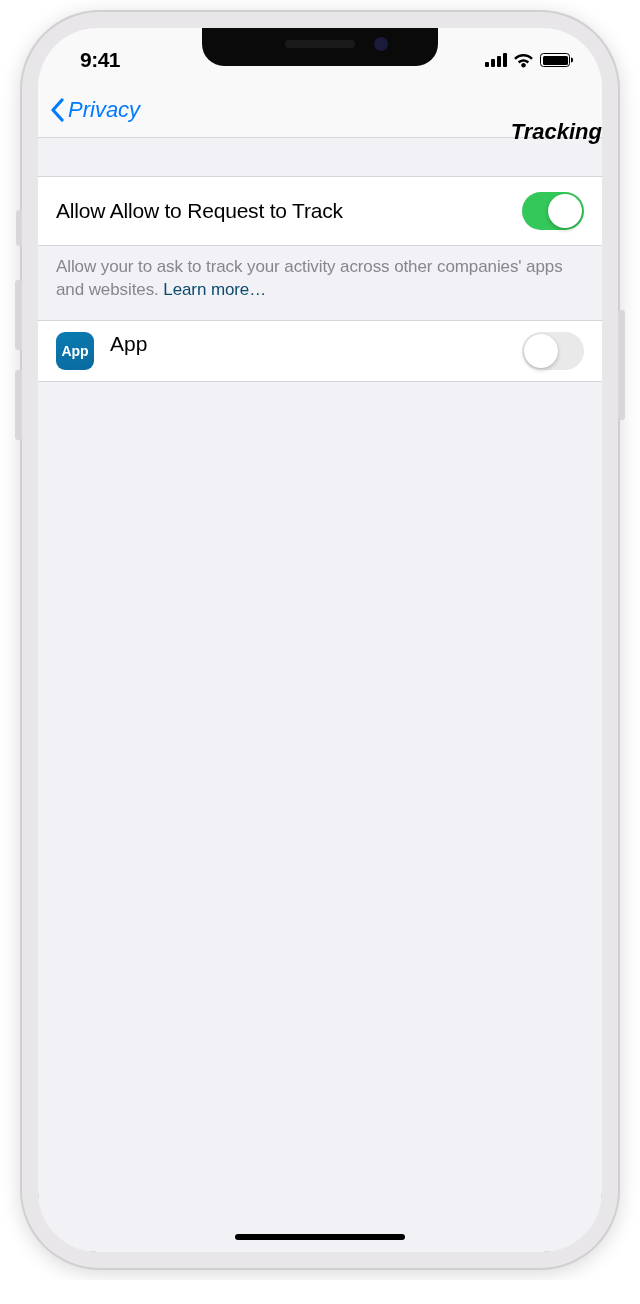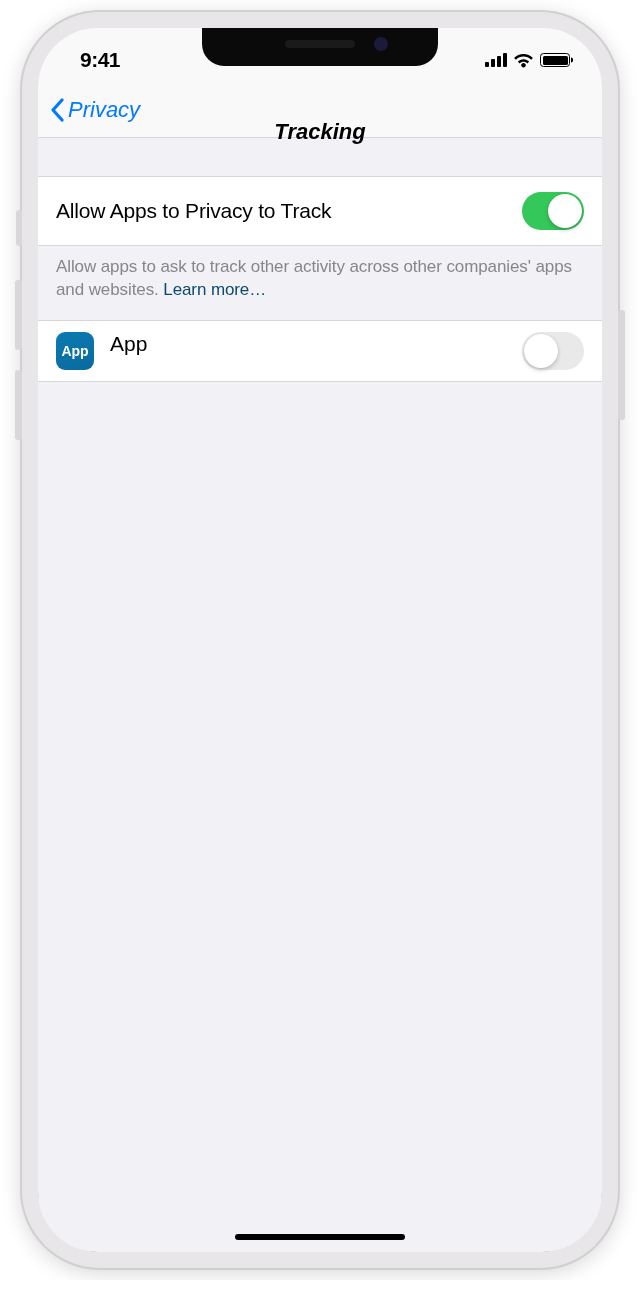--- a/index.html
+++ b/index.html
@@ -165,21 +165,21 @@
       z-index: 2;
     }
     .chevron-left {
       width: 14px;
       height: 24px;
     }
     .nav-title {
       position: absolute;
       left: 0;
       right: 0;
-      text-align: center;
+      text-align: right;
       font-size: 22px;
       font-weight: 600;
       color: #000;
       margin-top: 44px;
     }
     
     .content {
       background: #f2f1f6;
     }
     .spacer-top {
@@ -317,28 +317,28 @@
           </svg>
           <span>Privacy</span>
         </div>
         <div class="nav-title">Tracking</div>
       </div>
 
       <div class="content">
         <div class="spacer-top"></div>
 
         <div class="row">
-          <div class="row-label">Allow Apps to Privacy to Track</div>
+          <div class="row-label">Allow Allow to Request to Track</div>
           <div class="toggle toggle-on">
             <div class="toggle-knob"></div>
           </div>
         </div>
 
         <div class="footer-text">
-          <span>Allow apps to ask to track other activity across other companies' apps and websites. </span><a href="#">Learn more…</a>
+          <span>Allow your to ask to track your activity across other companies' apps and websites. </span><a href="#">Learn more…</a>
         </div>
 
         <div class="app-row">
           <div class="app-icon">App</div>
           <div class="app-label">App</div>
           <div class="toggle toggle-off">
             <div class="toggle-knob"></div>
           </div>
         </div>
 

